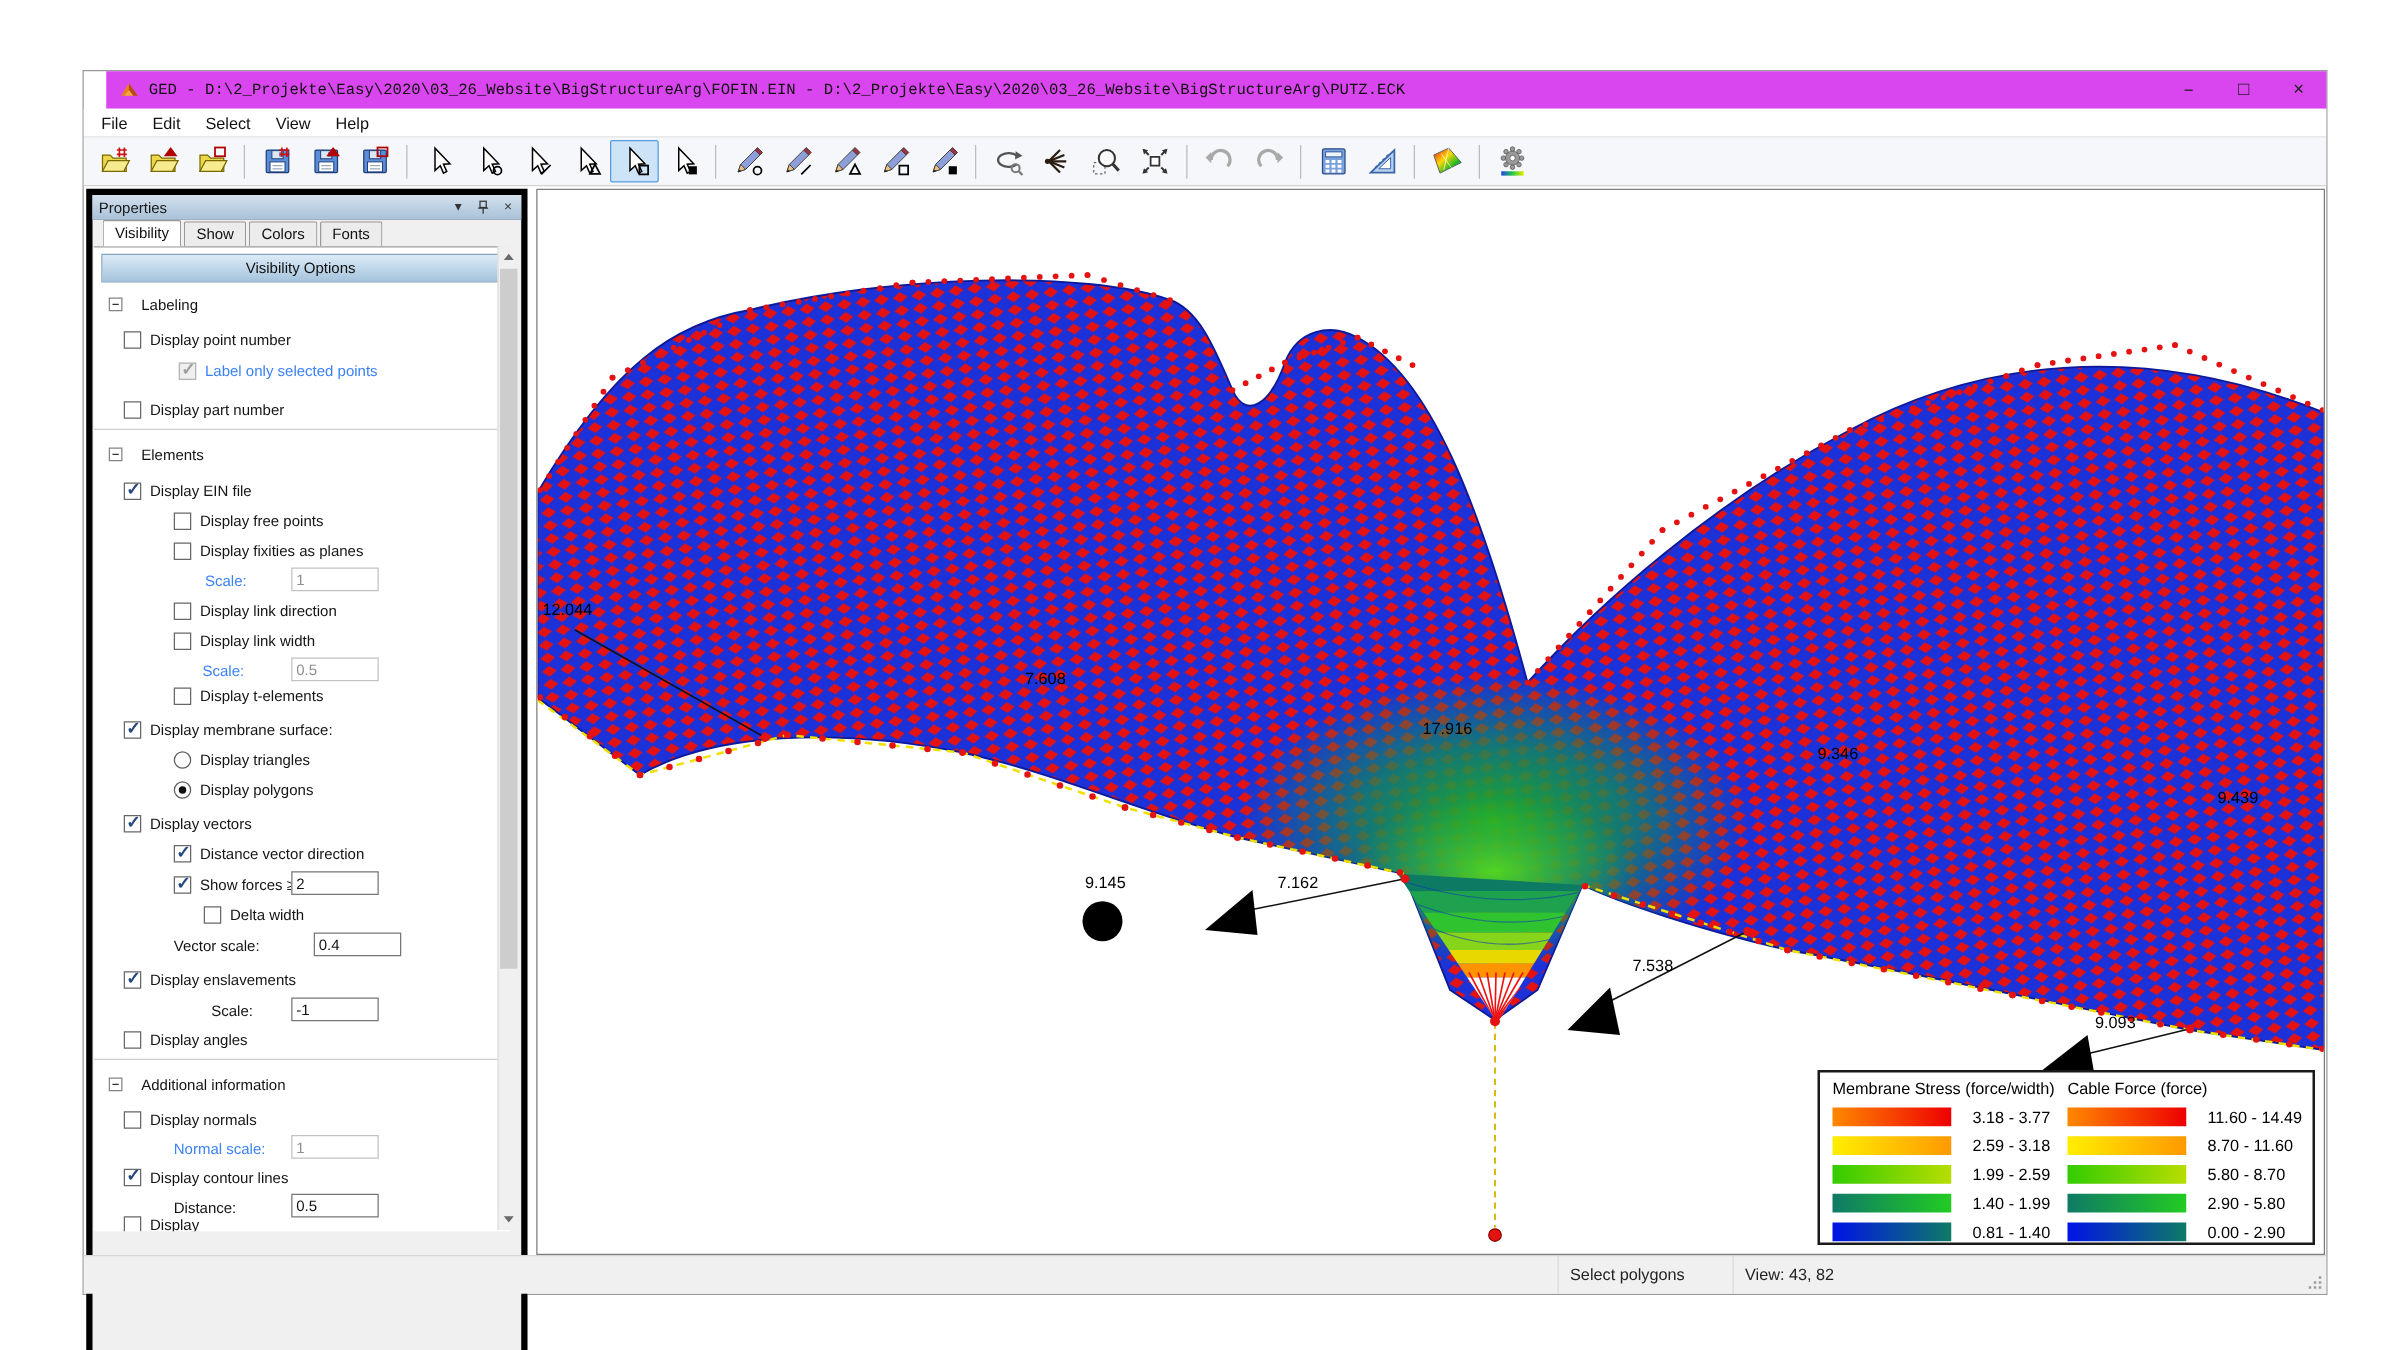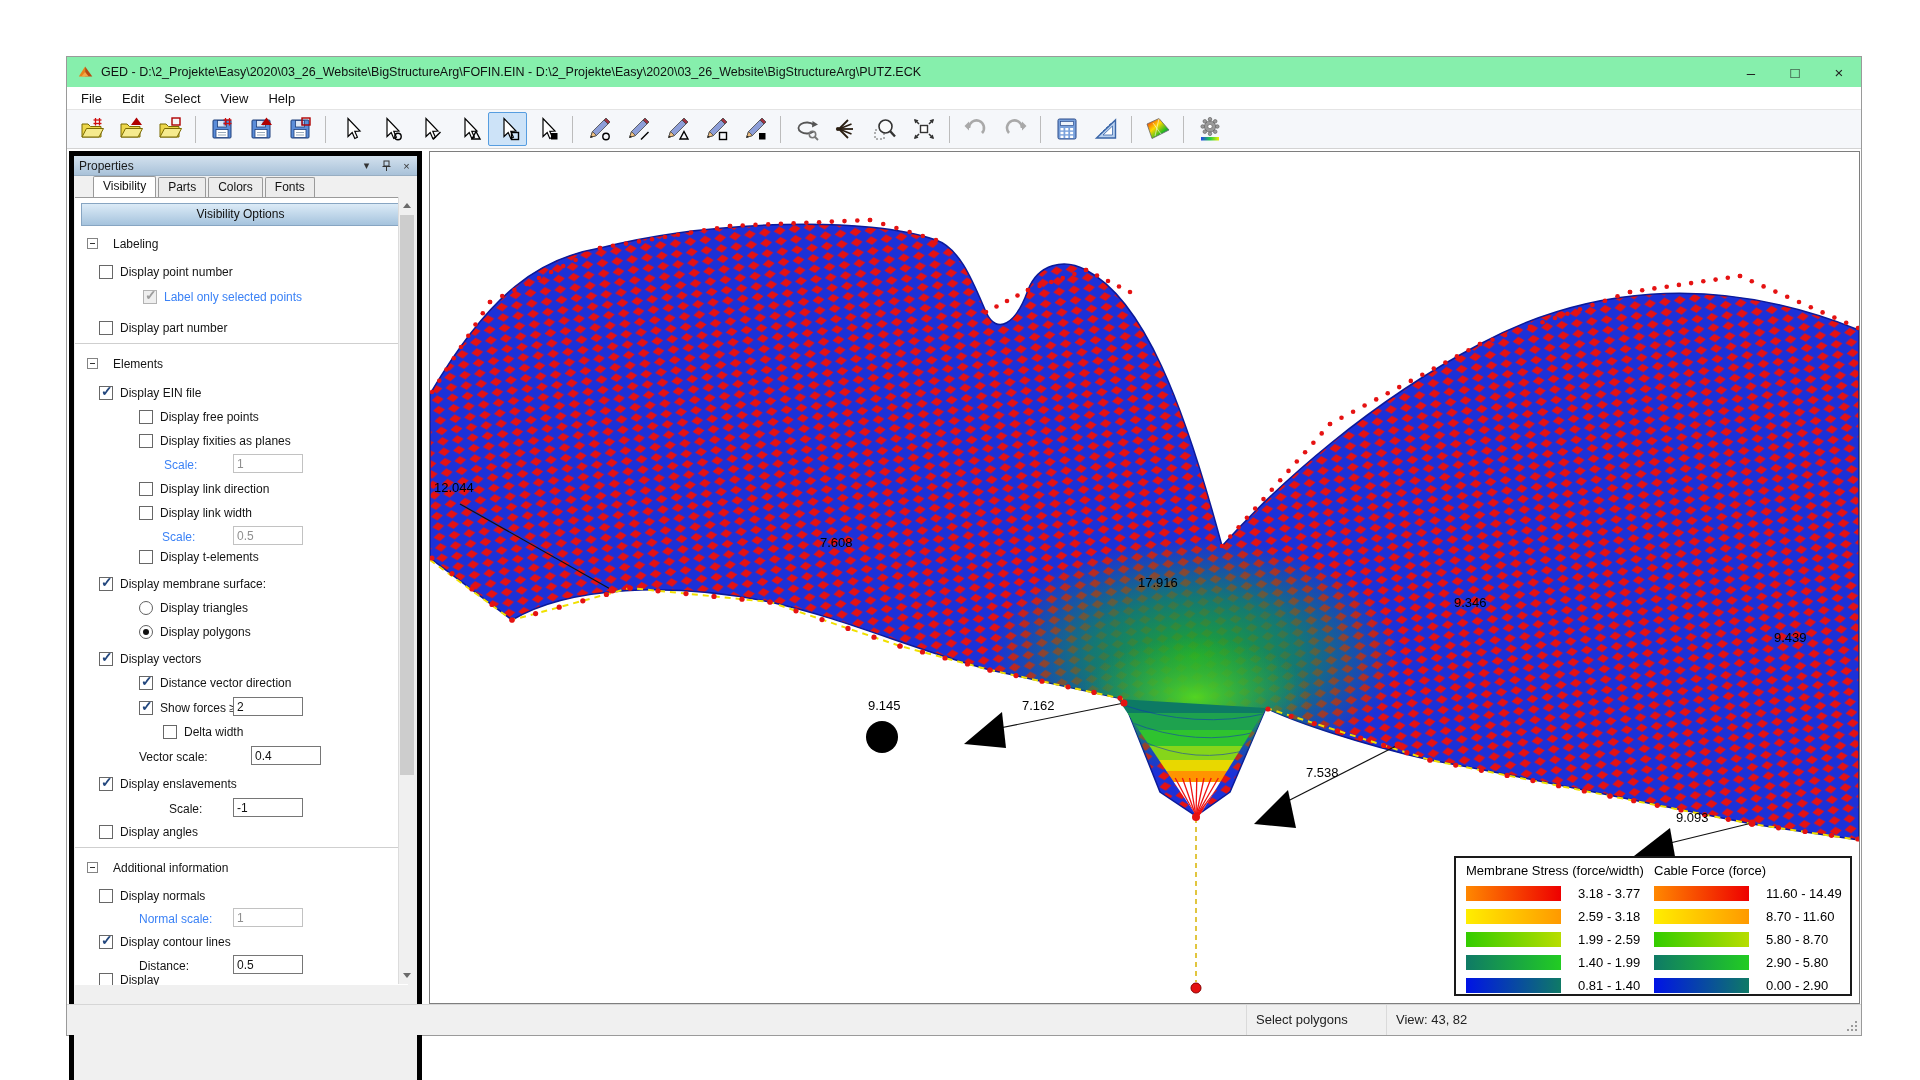--- a/index.html
+++ b/index.html
@@ -1,39 +1,39 @@
 <!DOCTYPE html>
 <html><head>
 <meta charset="utf-8">
 <style>
   html,body{margin:0;padding:0;}
   body{width:1920px;height:1080px;position:relative;overflow:hidden;background:#ffffff;
        font-family:"Liberation Sans",sans-serif;-webkit-font-smoothing:antialiased;}
   .win{position:absolute;left:66px;top:56px;width:1794px;height:978px;border:1px solid #9a9a9a;background:#fff;}
   
-  .titlebar{position:absolute;left:0;top:0;right:0;height:30px;background:#86efac;display:flex;align-items:center;}
+  .titlebar{position:absolute;left:18px;top:0;right:0;height:30px;background:#d946ef;display:flex;align-items:center;font-family:Liberation Mono, monospace;}
   .appicon{width:18px;height:16px;margin:0 6px 0 10px;flex:none;}
   .title{font-size:12.5px;color:#111;white-space:nowrap;overflow:hidden;}
   .wctrls{position:absolute;right:0;top:0;height:30px;display:flex;}
   .wbtn{width:44px;height:30px;display:flex;align-items:center;justify-content:center;font-size:15px;color:#222;}
   
   .menubar{position:absolute;left:0;top:30px;right:0;height:22px;background:#fff;display:flex;align-items:center;padding-left:4px;font-size:13px;color:#111;}
   .mitem{padding:2px 10px;}
   
   .toolbar{position:absolute;left:0;top:52px;right:0;height:38px;background:#f5f7fa;border-top:1px solid #e4e4e4;border-bottom:1px solid #d3d3d3;display:flex;align-items:center;padding-left:5px;}
   .tbtn{width:37px;height:32px;display:flex;align-items:center;justify-content:center;border:1px solid transparent;border-radius:2px;flex:none;}
   .tbtn svg{width:26px;height:26px;}
   .tbtn.active{background:#cde3f8;border-color:#569de0;}
   .tsep{width:1px;height:27px;background:#bcbcbc;margin:0 6px;flex:none;}
   
   .panel{position:absolute;left:2px;top:94px;width:353px;height:1072px;background:#f0f0f0;border:5px solid #000000;box-sizing:border-box;}
   .pcap{position:absolute;left:0;top:0;right:0;height:19px;background:linear-gradient(#d3e1ee,#a9c2d9);display:flex;align-items:center;padding-left:5px;font-size:12px;color:#1a1a1a;border-bottom:1px solid #98aec2;}
   .pcapbtns{position:absolute;right:3px;top:2px;display:flex;gap:5px;}
   .pcb{width:15px;height:15px;display:flex;align-items:center;justify-content:center;font-size:11px;color:#333;}
-  .ptabs{position:absolute;left:0;top:20px;right:0;height:21px;display:flex;padding-left:19px;align-items:flex-end;}
+  .ptabs{position:absolute;left:0;top:20px;right:0;height:21px;display:flex;padding-left:8px;align-items:flex-end;}
   .ptab{font-size:12px;color:#111;background:#ececec;border:1px solid #9a9a9a;border-bottom:none;border-radius:2px 2px 0 0;padding:2px 9px 3px 9px;margin-right:2px;}
   .ptab.active{background:#fff;padding-bottom:4px;position:relative;z-index:2;}
   .tree{position:absolute;left:1px;top:41px;width:333px;height:787px;background:#fff;overflow:hidden;border-top:1px solid #9a9a9a;}
   .visopts{position:absolute;left:6px;right:8px;top:5px;height:21px;background:linear-gradient(#dcebf7,#a5c3dd);border:1px solid #87a5c2;text-align:center;line-height:21px;font-size:12px;color:#111;}
   .trow{position:absolute;height:17px;display:flex;align-items:center;gap:7px;font-size:12px;white-space:nowrap;}
   .lbl{color:#141414;}
   .lbl.dim{color:#3b82f6;}
   .cb{width:14px;height:14px;border:1px solid #676767;background:#fff;position:relative;flex:none;box-sizing:border-box;}
   .cb.on::after{content:"\2713";position:absolute;left:1px;top:-4px;font-size:14px;font-weight:bold;color:#23477e;}
   .cb.dis{background:#efefef;border-color:#b3b3b3;}
@@ -391,21 +391,21 @@
               <rect x="3" y="1" width="5" height="5" fill="none" stroke="#333"></rect>
               <line x1="1.5" y1="6.5" x2="9.5" y2="6.5" stroke="#333"></line>
               <line x1="5.5" y1="6.5" x2="5.5" y2="11" stroke="#333"></line>
             </svg>
           </div>
         <div class="pcb">×</div>
       </div>
     </div>
     <div class="ptabs">
       <div class="ptab active">Visibility</div>
-      <div class="ptab">Parts</div>
+      <div class="ptab">Show</div>
       <div class="ptab">Colors</div>
       <div class="ptab">Fonts</div>
     </div>
 
     <div class="tree">
       <div class="visopts">Visibility Options</div>
 
       <div class="trow" style="left:12px;top:37px">
         <span class="exp"></span>
         <span class="lbl" style="margin-left:8px">Labeling</span>

